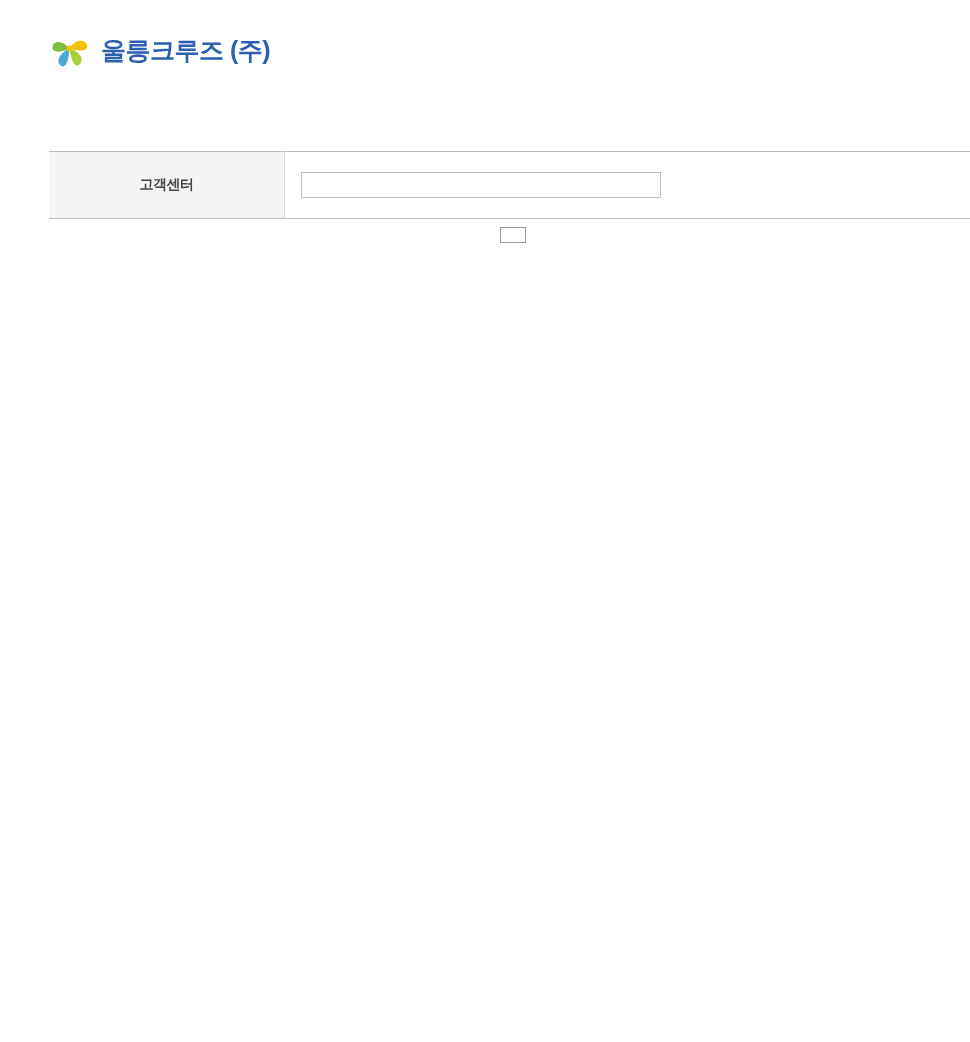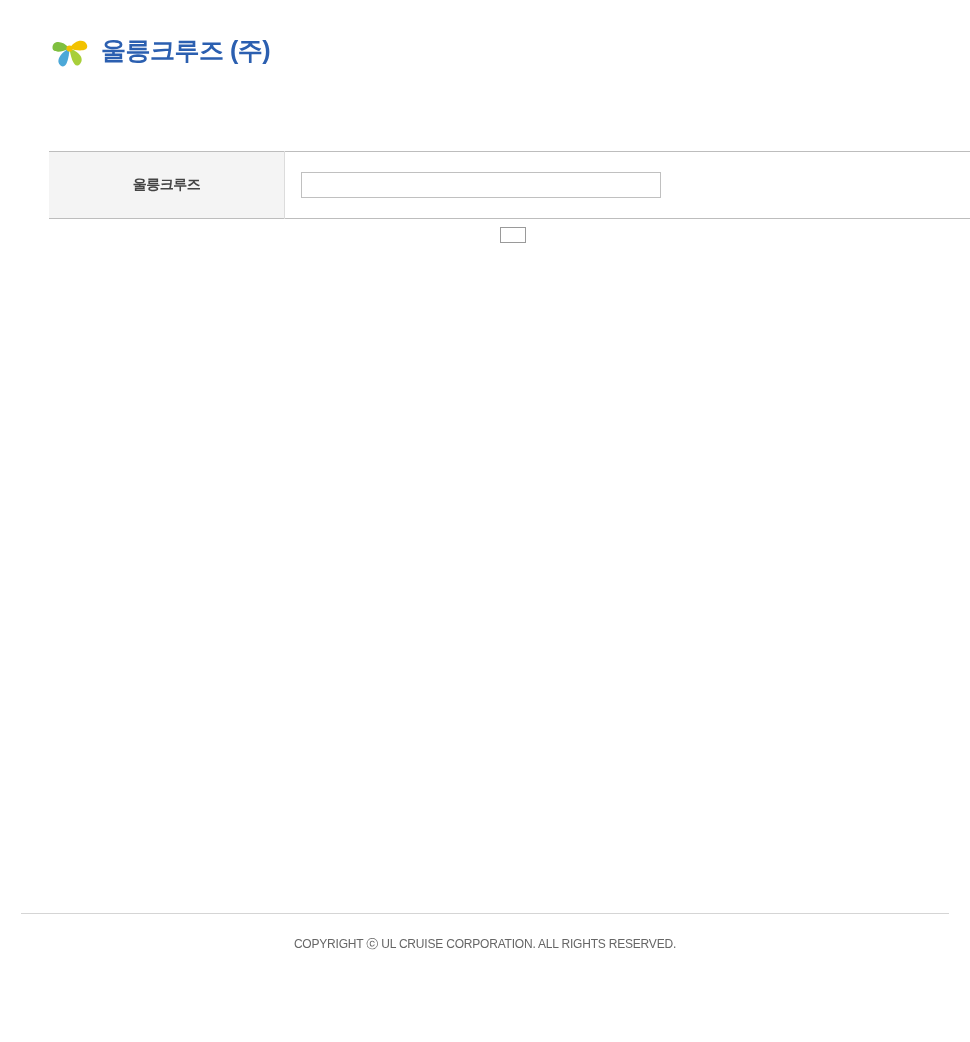--- a/index.html
+++ b/index.html
@@ -196,30 +196,27 @@
     </a>
   </div>
 
 
   <div class="content">
     <div class="spacer-top"></div>
 
     <table class="form-table">
       <tbody>
         <tr>
-          <th>울릉크루즈</th>
+          <th>고객센터</th>
           <td>
             <input class="pw-input" type="password" placeholder="" style="">
           </td>
         </tr>
       </tbody>
     </table>
 
     <div class="btn-row">
       <button class="btn-confirm"></button>
     </div>
   </div>
 
-  <div class="footer">
-    <div class="copyright">COPYRIGHT ⓒ UL CRUISE CORPORATION. ALL RIGHTS RESERVED.</div>
-  </div>
 
 </div>
 
 </body></html>

